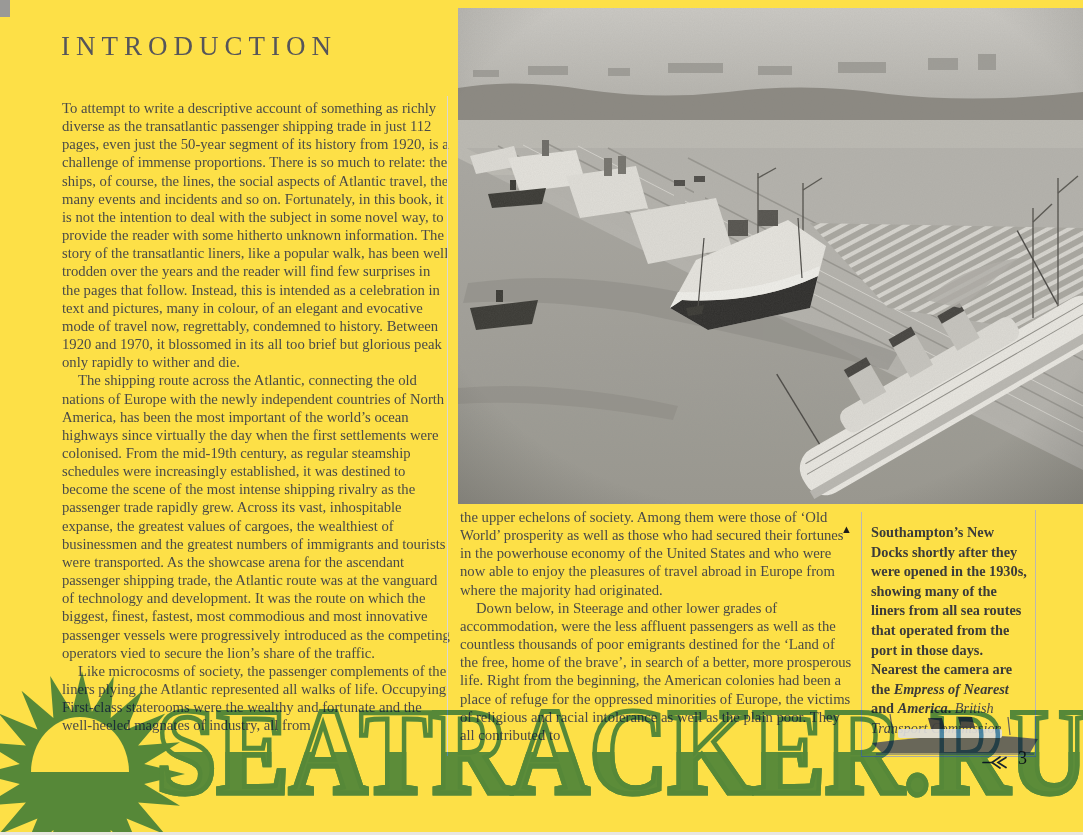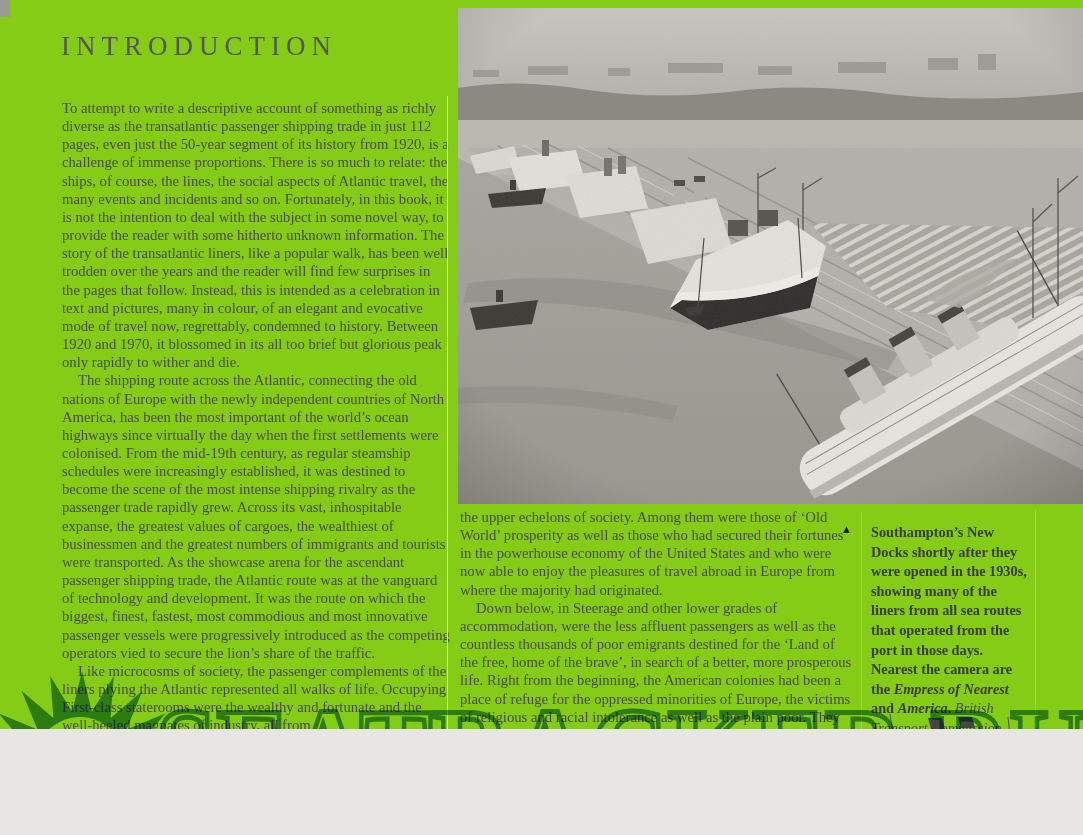--- a/index.html
+++ b/index.html
@@ -1,18 +1,18 @@
 <!DOCTYPE html>
 <html><head>
 <meta charset="utf-8">
 <style>
   html,body{margin:0;padding:0;background:#e8e6e2;}
   .page{
-    position:relative;width:1083px;height:729px;overflow:hidden;
-    background:#84cc16;
+    position:relative;width:1083px;height:832px;overflow:hidden;
+    background:#fde047;
     font-family:"Liberation Serif","DejaVu Serif",serif;
   }
   .corner-artifact{position:absolute;left:0;top:0;width:10px;height:17px;background:#9a9997;}
   
   .page-title{
     position:absolute;left:61px;top:30px;margin:0;
     font-size:27px;font-weight:400;letter-spacing:6px;color:#56555a;
     transform:scaleY(1.04);transform-origin:top left;white-space:nowrap;
   }
   .left-column{position:absolute;left:62px;top:99px;width:389px;}

